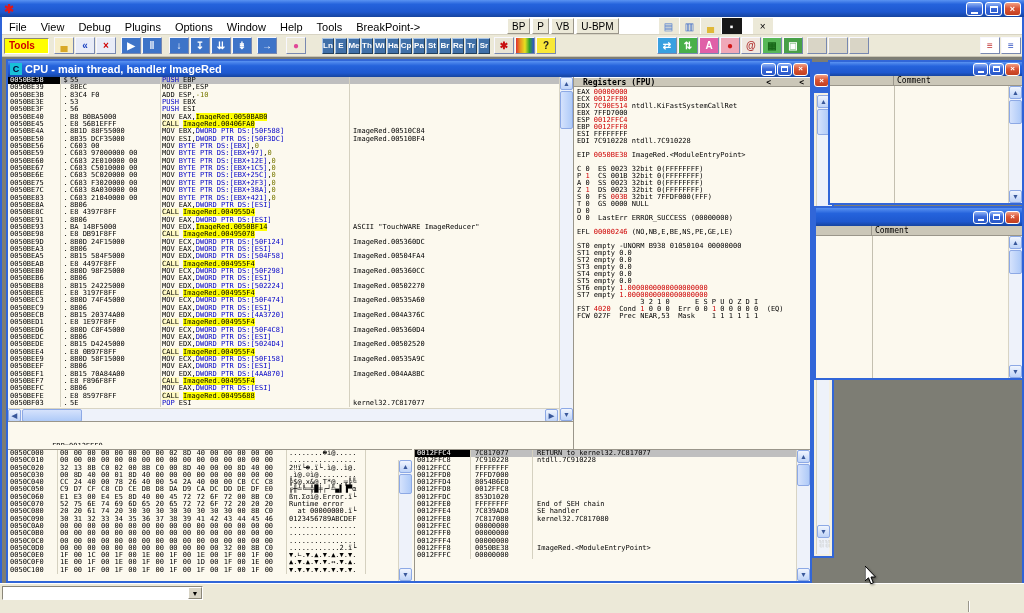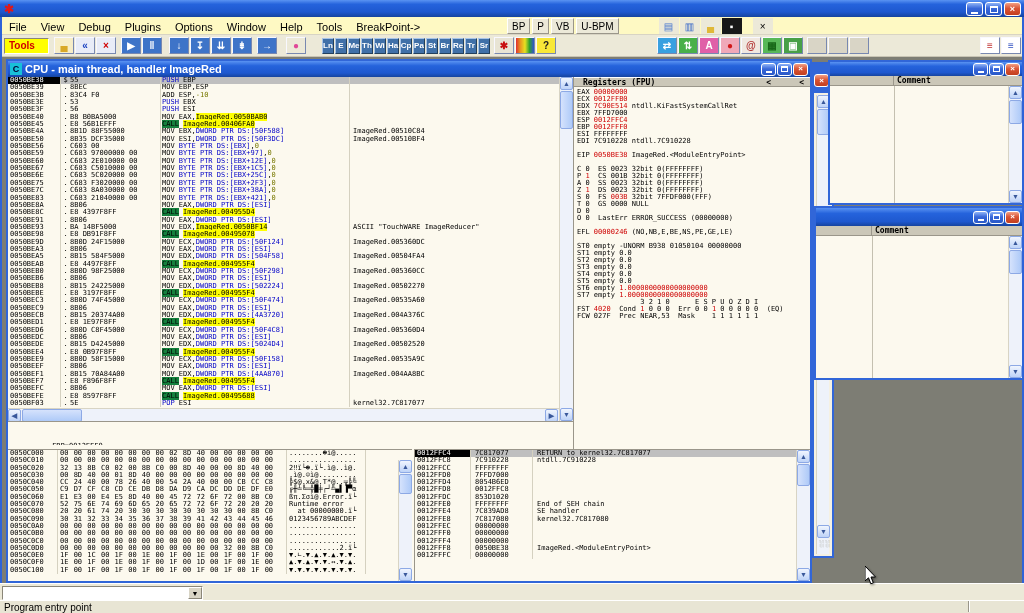--- a/index.html
+++ b/index.html
@@ -9,21 +9,21 @@
 
 .titlebar{left:0;top:0;width:1024px;height:17px;background:linear-gradient(180deg,#5A93F2 0%,#2563DC 25%,#1E58CF 70%,#16449F 100%);display:flex;align-items:center;padding:0 2px}
 .app-icon{color:#E01818;font-size:12px;font-weight:bold;margin-left:2px;line-height:12px}
 .cap-btns{position:absolute;right:3px;top:2px;display:flex;gap:2px}
 .xpb{width:17px;height:14px;border-radius:3px;border:1px solid #fff;background:linear-gradient(#8FB3F6,#3767D9 45%,#2A59C8);color:#fff;display:flex;align-items:center;justify-content:center;font-size:9px;font-weight:bold;line-height:10px}
 .xpb.close{background:linear-gradient(#F2A085,#D95434 45%,#C23E1F)}
 .glyph-min{display:block;width:7px;height:2px;background:#fff;margin-top:7px}
 .glyph-max{display:block;width:8px;height:7px;border:1px solid #fff;border-top-width:2px}
 .edge{background:#2E63D8}
 
-.menubar{left:2px;top:17px;width:1020px;height:18px;background:#fef9c3;border-bottom:1px solid #D8D4C4;display:flex;align-items:center}
+.menubar{left:2px;top:17px;width:1020px;height:18px;background:#ffffff;border-bottom:1px solid #D8D4C4;display:flex;align-items:center}
 .mitem{font-size:11px;padding:2px 7px;color:#000}
 .plugrow{position:absolute;left:505px;top:0;height:18px;display:flex;align-items:center}
 .pbtn{font-size:10px;height:16px;padding:1px 4px;background:#ECE9D8;border:1px solid;border-color:#FFF #9A968A #9A968A #FFF;margin-right:2px;display:flex;align-items:center}
 .picon{width:20px;height:16px;display:flex;align-items:center;justify-content:center;font-size:10px;margin-right:1px}
 .toolbar{left:2px;top:35px;width:1020px;height:22px;background:#ECE9D8;display:flex;align-items:center;border-bottom:1px solid #C8C4B4}
 .paused{width:50px;height:16px;margin-left:2px;background:#FFFF00;border:1px solid;border-color:#8A8678 #FFF #FFF #8A8678;color:#D00000;font-size:10px;font-weight:bold;display:flex;align-items:center;padding-left:4px}
 .tbi{width:20px;height:17px;margin-right:1px;border:1px solid;border-color:#F8F8FF #7888B0 #7888B0 #F8F8FF;background:#D6D9E4;display:inline-flex;align-items:center;justify-content:center;font-size:10px;font-weight:bold;flex:none}
 .lbt{width:12px;height:16px;font-size:8px;background:#4070A8;color:#FFF;border-color:#A8C4E8 #24405C #24405C #A8C4E8}
 [data-name="open-file-icon"]{margin-left:5px}
 [data-name="run-icon"]{margin-left:4px}
@@ -40,21 +40,21 @@
 .childwin{border:2px solid #3166D8;background:#ECE9D8}
 .ctit{height:16px;background:linear-gradient(180deg,#5A93F2 0%,#2563DC 30%,#1E58CF 75%,#16449F 100%);display:flex;align-items:center;color:#fff;font-size:11px;font-weight:bold;padding:0 2px;white-space:nowrap;overflow:hidden}
 .cico{width:12px;height:12px;background:#18C0D8;color:#003;font-size:9px;font-weight:bold;display:flex;align-items:center;justify-content:center;margin-right:3px;flex:none}
 .cbtns{margin-left:auto;display:flex;gap:1px}
 .xpb.small{width:15px;height:13px;font-size:8px}
 
 .mono{font-family:"DejaVu Sans Mono",monospace;font-size:7px;line-height:7.3px;white-space:pre}
 .pane{background:#FCF9EE;overflow:hidden}
 .hdr{background:#CBC7B8;border-bottom:1px solid #9A968A;border-top:1px solid #FFF;font-family:"DejaVu Sans Mono",monospace;font-size:8px;font-weight:bold;color:#000}
 .t{color:#000}.k{color:#0000C8}.m{color:#0000C8}.n{color:#787800}.r{color:#CE0000}
-.hy{background:#FFFF00;color:#000}.cc{background:#15803d;color:#000}
+.hy{background:#FFFF00;color:#000}.cc{background:#fef9c3;color:#000}
 .dr{display:flex;height:7.35px;line-height:7.35px}
 .dr.sel{background:#BFBFBF}
 .dr.sel .c-a{background:#000;color:#FFF}
 .c-a{width:53px;flex:none;border-right:1px solid #D5D1C0;padding-left:2px}
 .c-f{width:9px;flex:none;text-align:center}
 .c-b{width:91px;flex:none;border-right:1px solid #D5D1C0}
 .c-i{width:189px;flex:none;border-right:1px solid #D5D1C0;padding-left:1px}
 .c-c{flex:1;padding-left:3px}
 .xr{display:flex;height:7.3px;line-height:7.3px}
 .x-a{width:50px;flex:none;border-right:1px solid #D5D1C0;padding-left:2px}
@@ -75,21 +75,21 @@
 .sbth{position:absolute;top:0;height:13px;background:linear-gradient(#D5E2FC,#AECAF8);border:1px solid #8DA9E5;border-radius:2px}
 
 .cmdrow{left:0;top:583px;width:1024px;height:17px;background:#ECE9D8;border-top:1px solid #FFF}
 .combo{position:absolute;left:2px;top:2px;width:201px;height:14px;background:#FFF;border:1px solid;border-color:#8A8678 #FFF #FFF #8A8678;display:flex}
 .combo-btn{margin-left:auto;width:14px;height:12px;background:#D9D5C6;border:1px solid;border-color:#FFF #8A8678 #8A8678 #FFF;font-size:7px;text-align:center;line-height:11px;color:#000}
 .statusbar{left:0;top:600px;width:1024px;height:13px;background:#E8E5D4;border-top:1px solid #FFF;font-size:10px;display:flex;align-items:center}
 .sdiv{position:absolute;left:968px;top:601px;width:2px;height:11px;border-left:1px solid #9A968A;border-right:1px solid #FFF}
 
 .colhdr{display:flex;height:10px}
 .colhdr .blank{background:#CBC7B8;border-right:1px solid #9A968A;border-bottom:1px solid #9A968A;flex:none}
-.colhdr .lbl{background:#CBC7B8;border-bottom:1px solid #9A968A;flex:1;font-family:"DejaVu Sans Mono",monospace;font-size:8px;font-weight:bold;padding-left:3px}
+.colhdr .lbl{background:#CBC7B8;border-bottom:1px solid #9A968A;flex:1;font-family:"DejaVu Sans Mono",monospace;font-size:8px;font-weight:normal;padding-left:3px}
 .colline{position:absolute;top:10px;bottom:0;width:1px;background:#C4C0B0}
 
 .cursor{filter:drop-shadow(1px 1px 1px rgba(0,0,0,.45))}
 </style>
 </head>
 <body>
 
 <div id="root" data-name="ollydbg-main-window">
 
   <div class="abs titlebar" data-name="window-titlebar">
@@ -298,22 +298,19 @@
 
   </div>
 
   <div class="abs cmdrow" data-name="command-bar">
     <span class="combo" data-name="command-combobox">
       <span class="mono" style="padding-left:2px" data-name="command-input-value"></span>
       <span class="combo-btn" data-name="combo-dropdown-icon">▼</span>
     </span>
   </div>
 
-  <div class="abs statusbar" data-name="status-bar">
-    <span style="padding-left:4px" data-name="status-text">Program entry point</span>
-  </div>
   <div class="abs sdiv" data-name="status-divider"></div>
 
   <svg class="abs cursor" style="left:865px;top:566px" width="13" height="20" viewBox="0 0 13 20" data-name="mouse-cursor">
     <polygon points="0,0 0,15 3.5,11.8 5.8,17.8 8.3,16.8 6,11 10.5,11" fill="#FFFFFF" stroke="#000000" stroke-width="1"></polygon>
   </svg>
 
 </div>
 
 </body></html>

